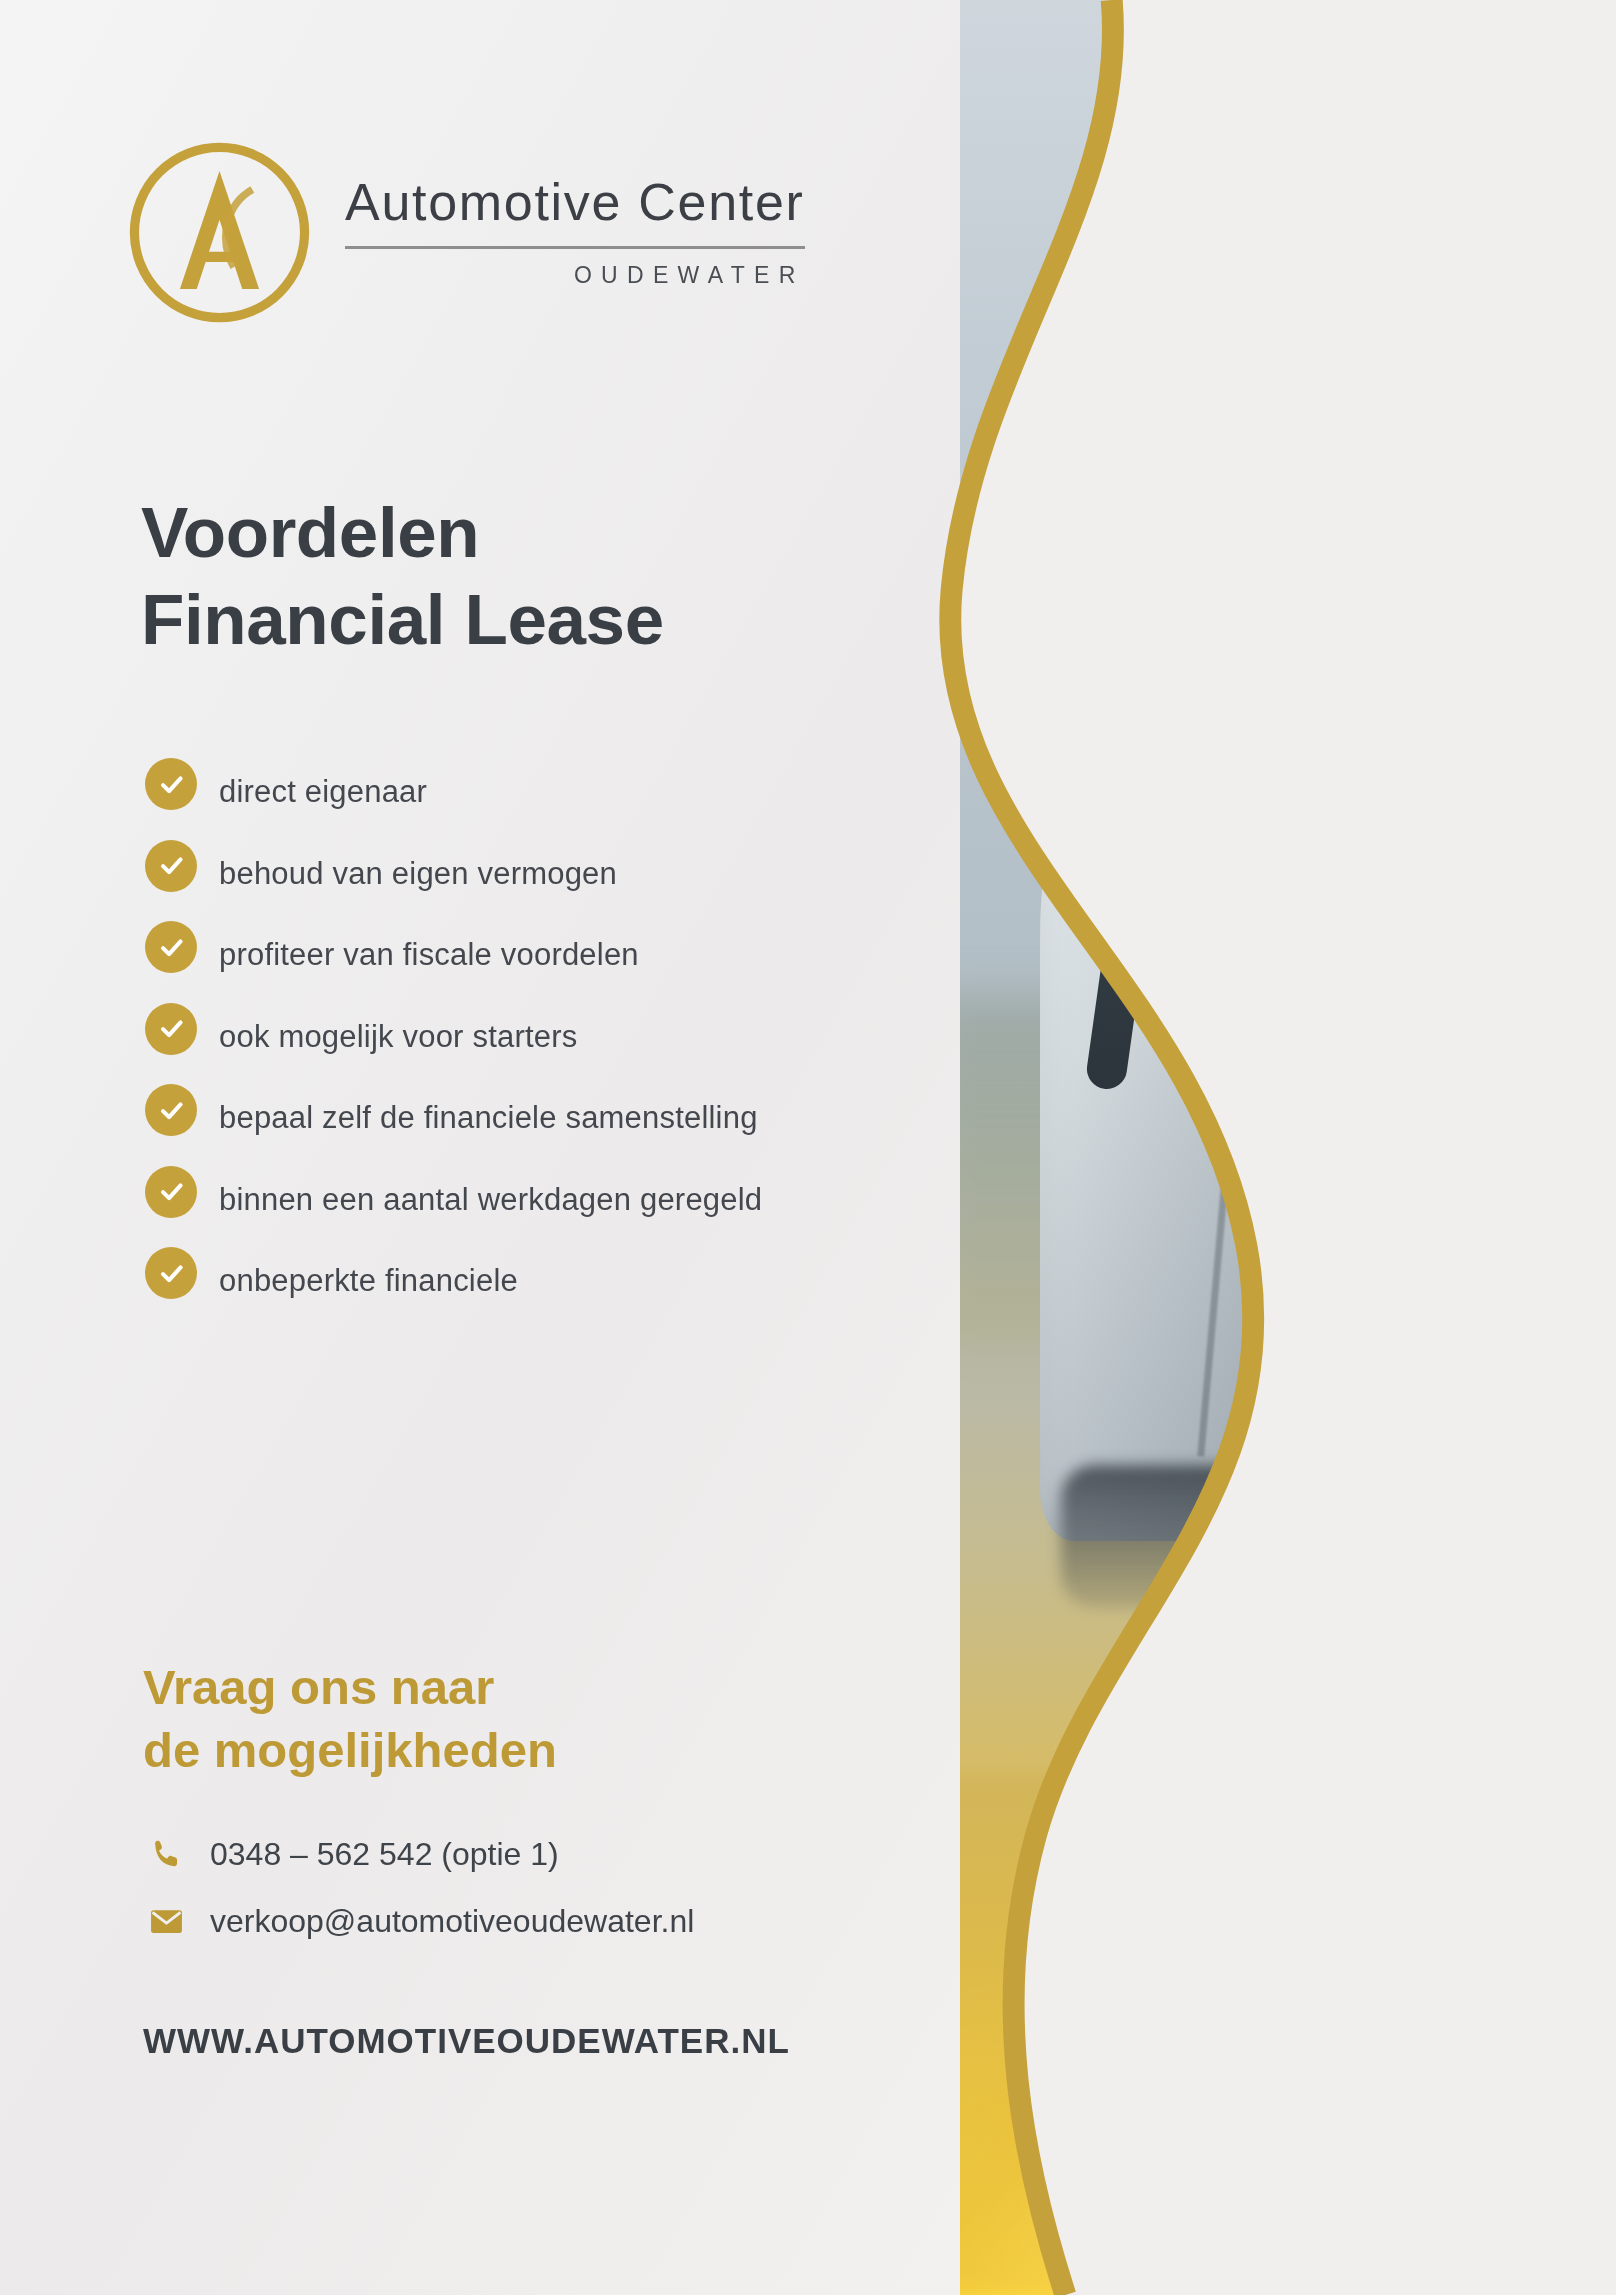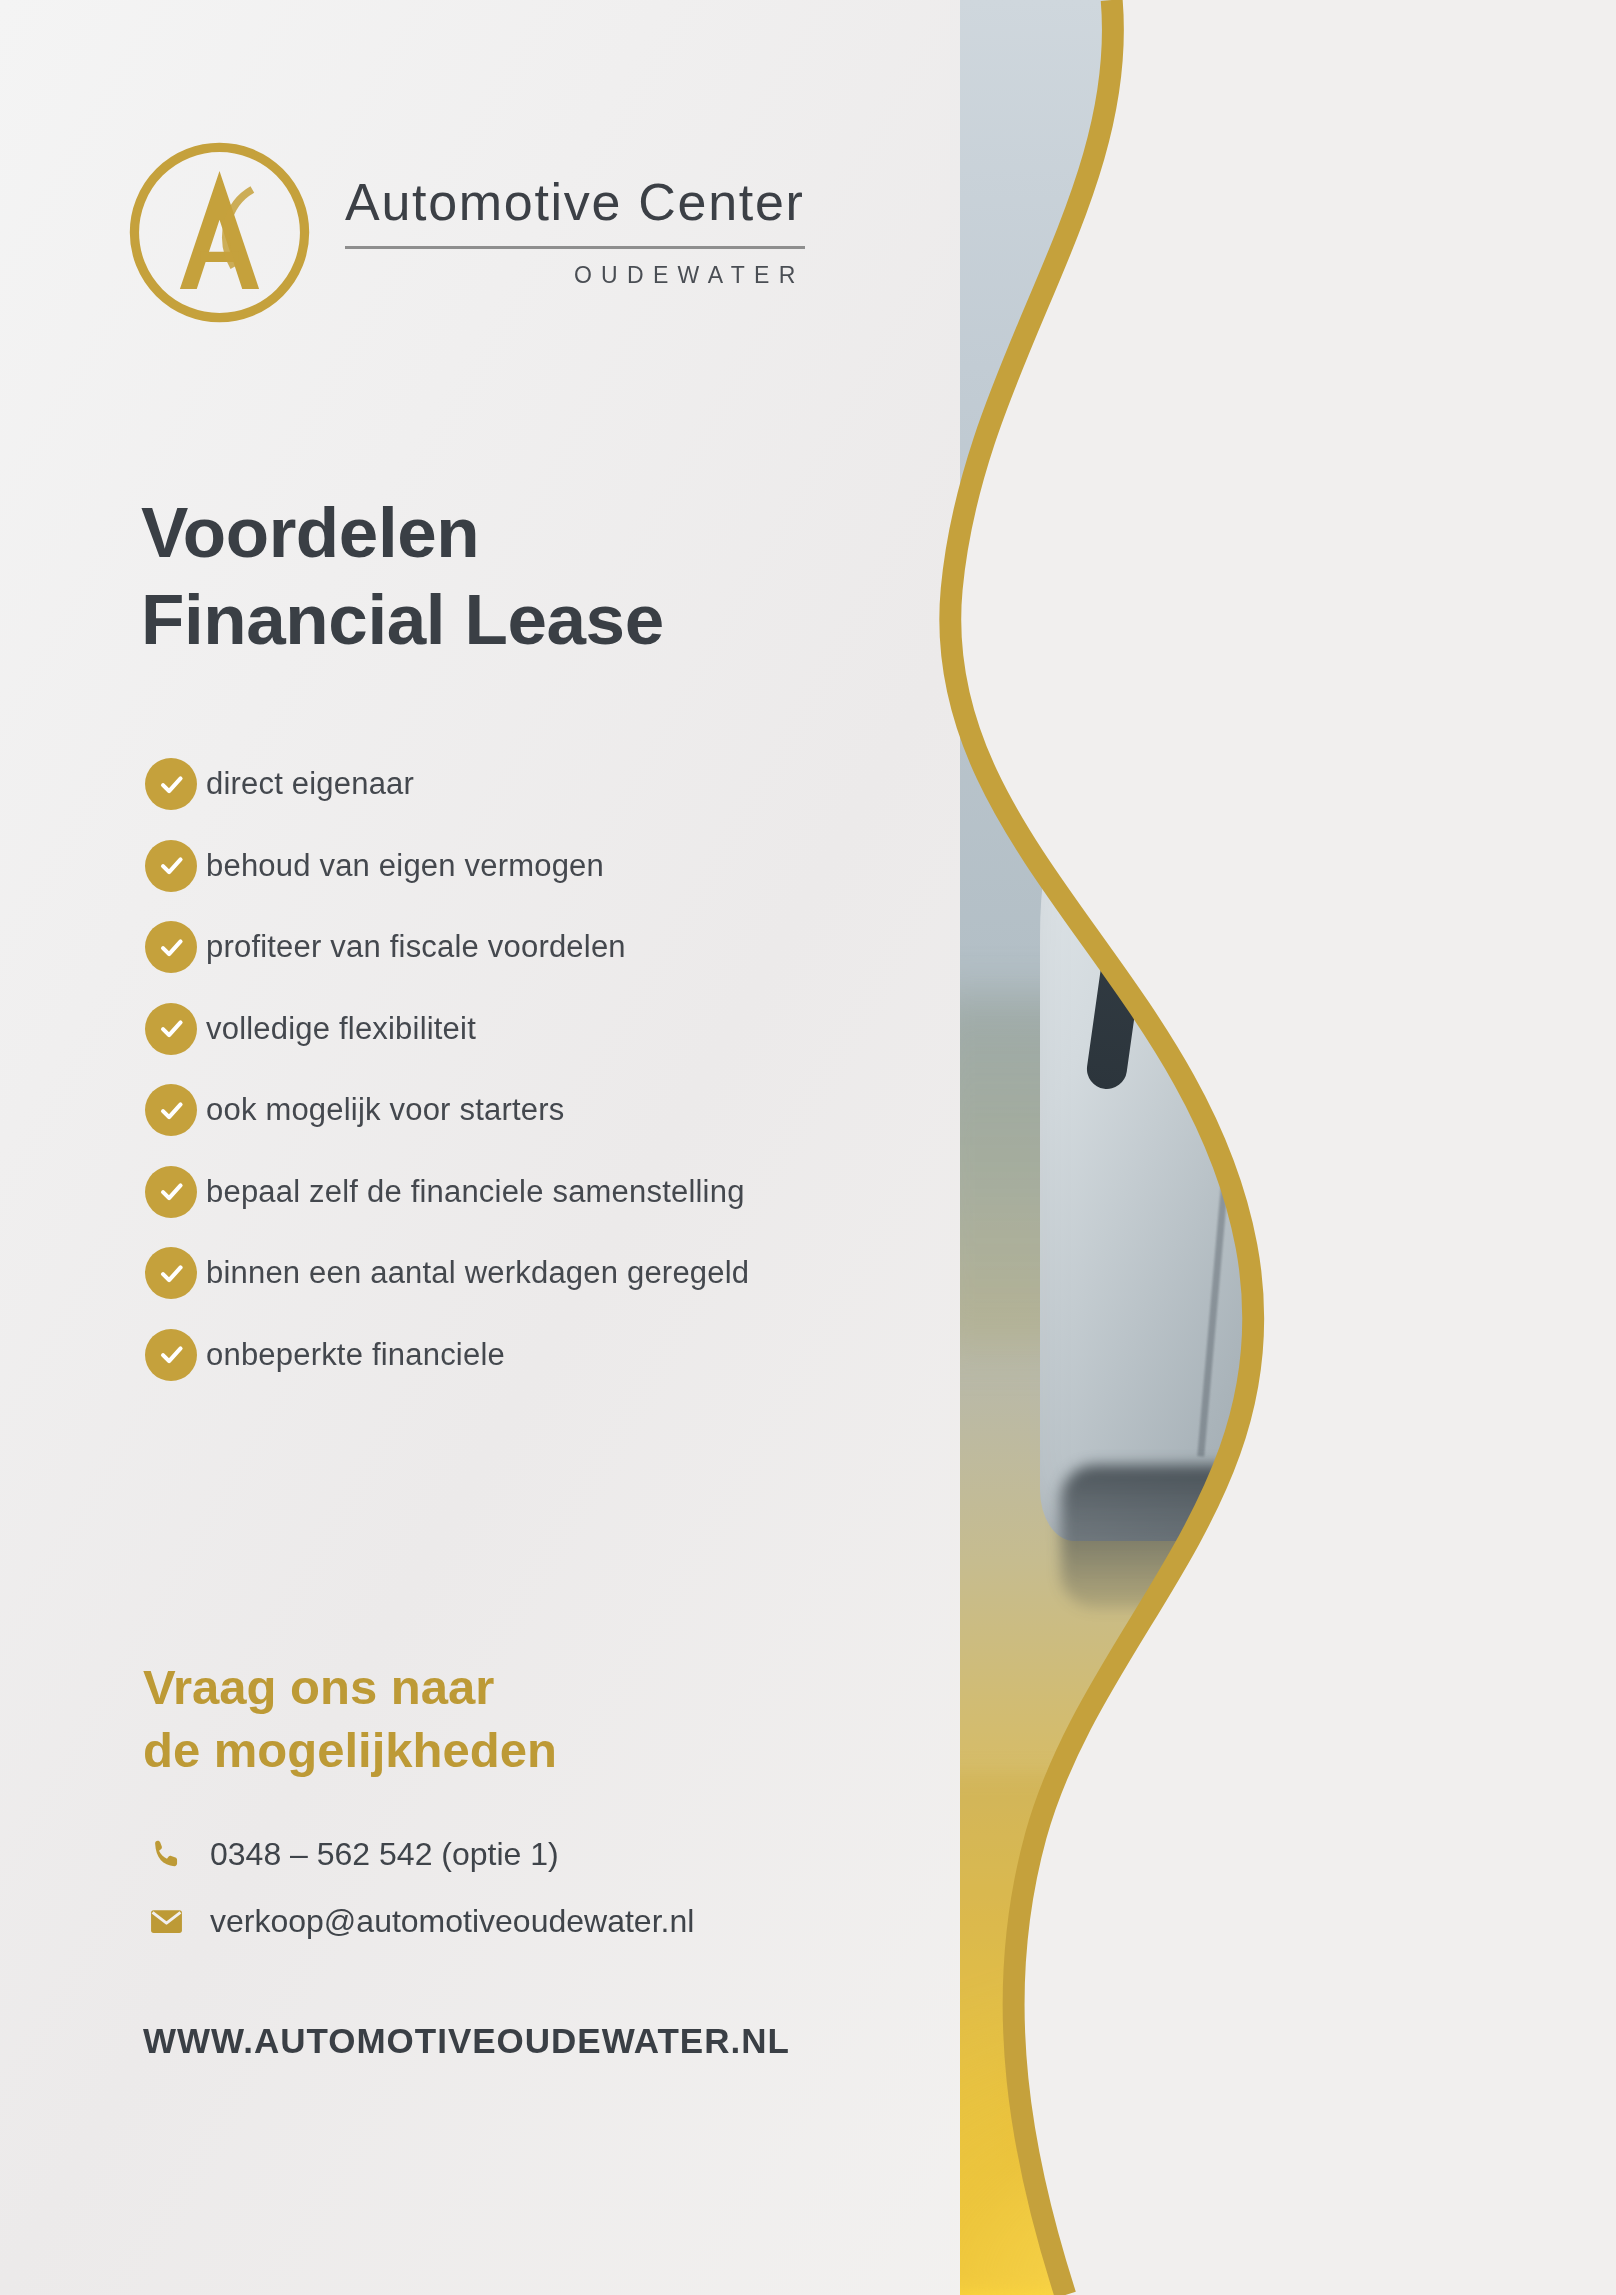--- a/index.html
+++ b/index.html
@@ -256,22 +256,22 @@
   }
 
   .benefits {
     position: absolute;
     left: 145px; top: 758px;
     width: 842px;
     list-style: none;
   }
   .benefit {
     display: flex;
-    align-items: center;
-    gap: 9px;
+    align-items: flex-end;
+    gap: 22px;
     margin-bottom: 29.5px;
     height: 52px;
   }
   .check {
     flex: 0 0 auto;
     width: 52px; height: 52px;
     border-radius: 50%;
     background: #c5a13c;
     display: flex;
     align-items: center;
@@ -411,28 +411,20 @@
             </svg>
         </span>
         <span class="benefit-text">profiteer van fiscale voordelen</span>
       </li>
       <li class="benefit">
         <span class="check">
           <svg viewBox="0 0 24 24" width="29" height="29">
               <path d="M5 12.5 L10 17.5 L19.5 7" fill="none" stroke="#ffffff" stroke-width="3.4" stroke-linecap="round" stroke-linejoin="round"></path>
             </svg>
         </span>
-        <span class="benefit-text">volledige flexibiliteit</span>
-      </li>
-      <li class="benefit">
-        <span class="check">
-          <svg viewBox="0 0 24 24" width="29" height="29">
-              <path d="M5 12.5 L10 17.5 L19.5 7" fill="none" stroke="#ffffff" stroke-width="3.4" stroke-linecap="round" stroke-linejoin="round"></path>
-            </svg>
-        </span>
         <span class="benefit-text">ook mogelijk voor starters</span>
       </li>
       <li class="benefit">
         <span class="check">
           <svg viewBox="0 0 24 24" width="29" height="29">
               <path d="M5 12.5 L10 17.5 L19.5 7" fill="none" stroke="#ffffff" stroke-width="3.4" stroke-linecap="round" stroke-linejoin="round"></path>
             </svg>
         </span>
         <span class="benefit-text">bepaal zelf de financiele samenstelling</span>
       </li>

